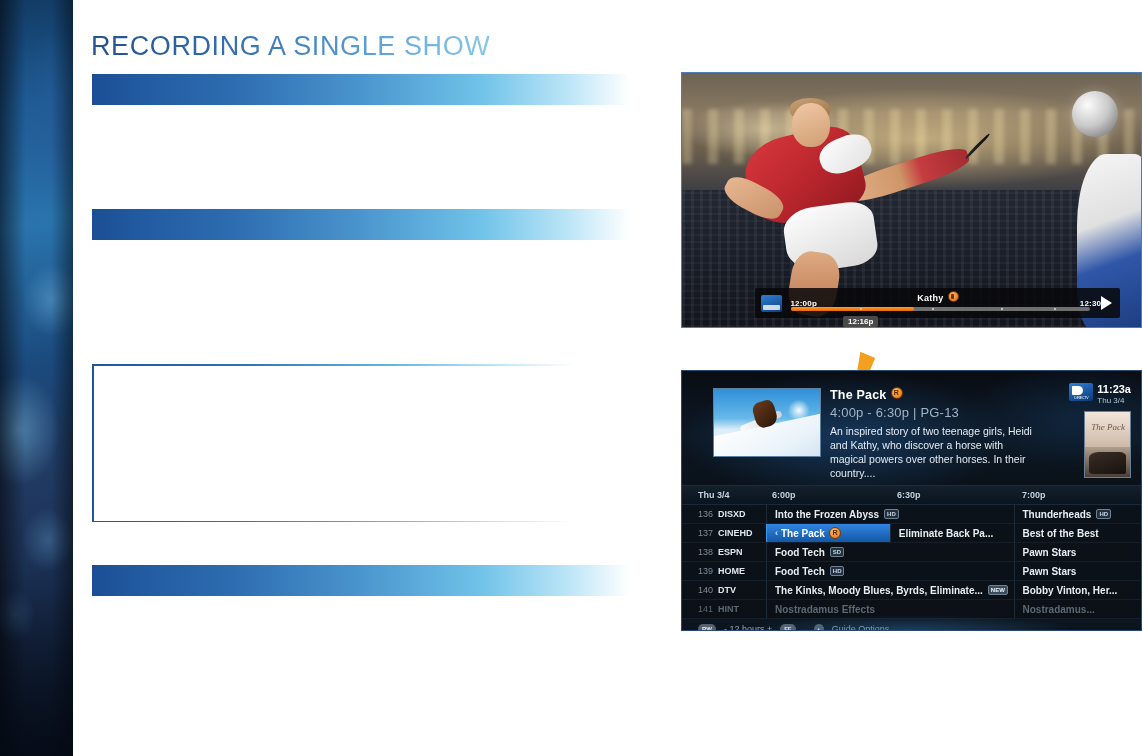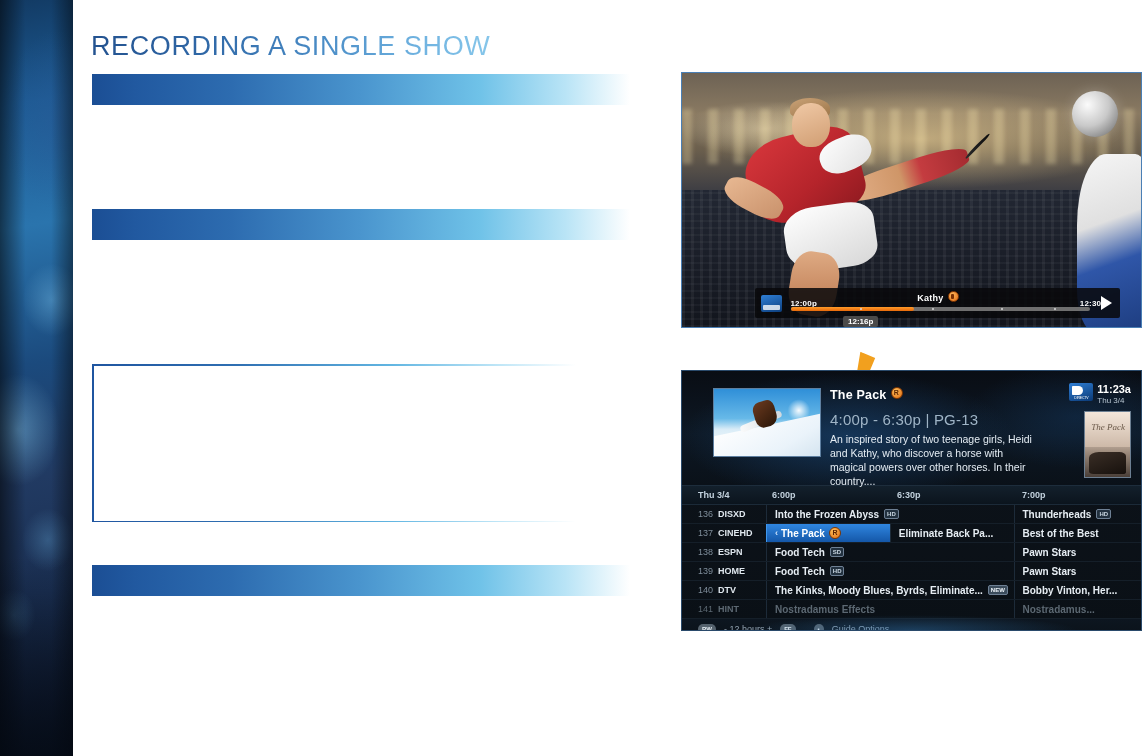--- a/index.html
+++ b/index.html
@@ -170,21 +170,21 @@
   .hero-thumb .board{position:absolute;left:24%;top:44%;width:44px;height:7px;
     background:linear-gradient(90deg,#fafafa,#cfd8de);border-radius:4px;transform:rotate(-22deg);}
 
   .hero-info{position:absolute;left:148px;top:16px;right:108px;}
   .hero-title{font-size:12.5px;font-weight:bold;color:#ffffff;letter-spacing:.2px;}
   .rec-badge{display:inline-block;width:10px;height:10px;border-radius:50%;
     background:radial-gradient(circle at 35% 30%,#ffc05c,#e06a10);
     border:1px solid #7d3602;vertical-align:0px;margin-left:4px;position:relative;}
   .rec-badge::after{content:"R";position:absolute;left:0;right:0;top:-1px;
     font-size:7px;line-height:11px;text-align:center;color:#5e2400;font-weight:bold;}
-  .hero-meta{font-size:15px;color:#9fb4c6;margin-top:9px;letter-spacing:.2px;}
+  .hero-meta{font-size:13px;color:#9fb4c6;margin-top:3px;letter-spacing:.2px;}
   .hero-desc{font-size:10.5px;color:#e4ecf3;margin-top:4px;line-height:14px;max-width:230px;}
 
   .guide-clock{position:absolute;right:10px;top:12px;display:flex;align-items:flex-start;gap:4px;}
   .dtv-logo{width:24px;height:18px;border-radius:2px;
     background:linear-gradient(160deg,#2f7fd6,#0b3a76);position:relative;flex:0 0 auto;}
   .dtv-logo::before{content:"";position:absolute;left:3px;top:3px;width:11px;height:9px;
     background:#fff;border-radius:1px 6px 6px 1px;}
   .dtv-logo::after{content:"DIRECTV";position:absolute;left:1px;bottom:1px;right:1px;
     font-size:3.5px;color:#fff;text-align:center;letter-spacing:-.2px;}
   .clock-time{font-size:11px;font-weight:bold;color:#ffffff;line-height:12px;}

